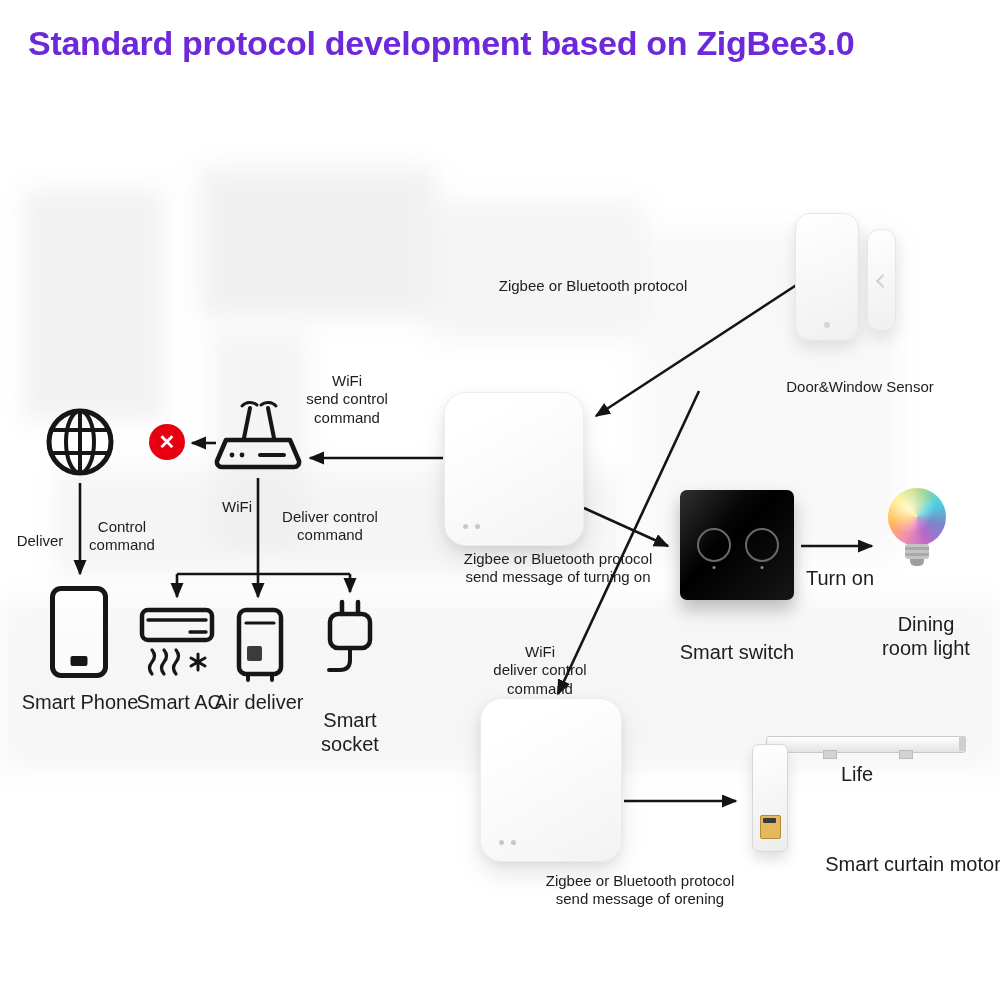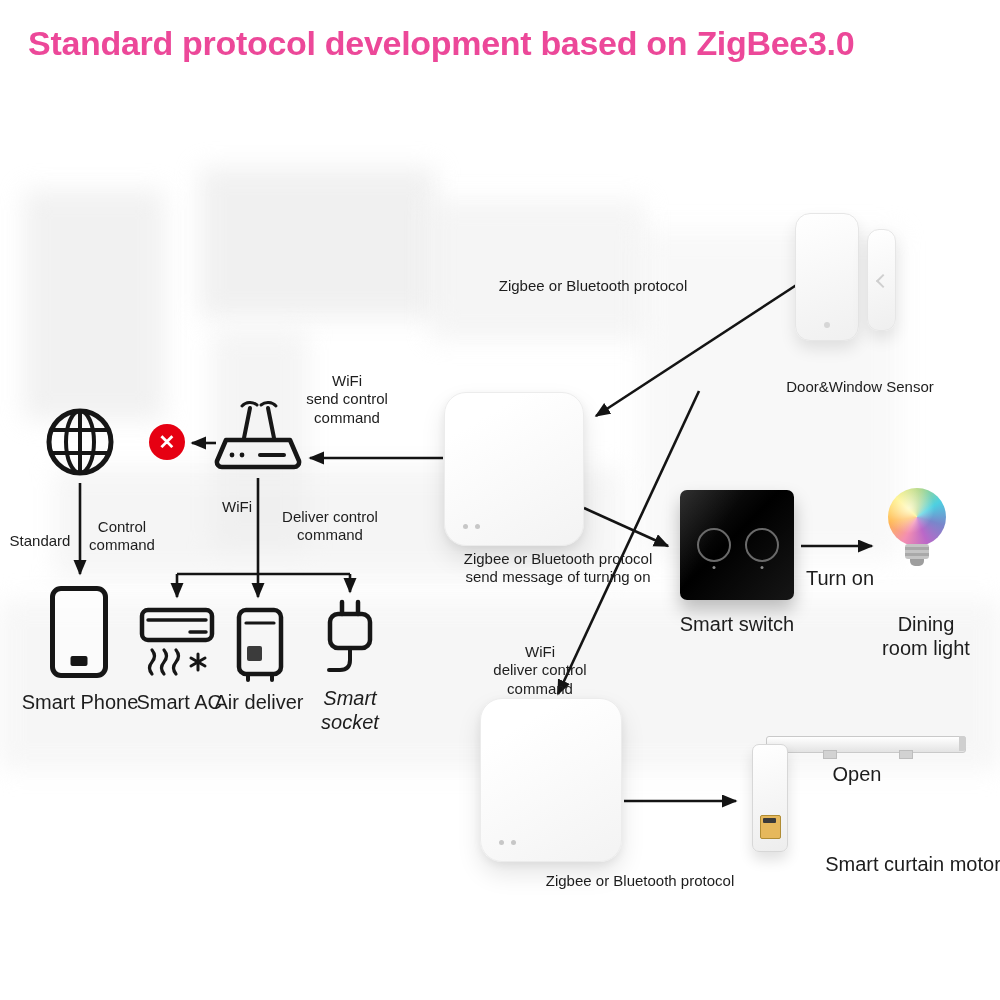--- a/index.html
+++ b/index.html
@@ -2,21 +2,21 @@
 <html><head>
 <meta charset="utf-8">
 <style>
   html,body{margin:0;padding:0;background:#fff;}
   #stage{position:relative;width:1000px;height:1000px;background:#fff;overflow:hidden;
          font-family:"Liberation Sans",sans-serif;color:#1c1c1c;}
   .abs{position:absolute;}
   
   .wm{position:absolute;filter:blur(12px);z-index:0;}
   
-  .title{font-size:34px;font-weight:700;line-height:1.28;color:#ec4899;letter-spacing:-.3px;}
+  .title{font-size:34px;font-weight:700;line-height:1.28;color:#6d28d9;letter-spacing:-.3px;}
   .subtitle{font-size:23px;color:#2d2d2d;}
   
   .label{font-size:15px;line-height:1.22;text-align:center;color:#1d1d1d;z-index:3;}
   .dev{font-size:20px;}
   
   svg.icon{display:block;}
   .redx{width:36px;height:36px;border-radius:50%;background:#e60012;color:#fff;
          font-weight:700;font-size:20px;text-align:center;line-height:36px;z-index:3;}
   .phone{box-sizing:border-box;width:58px;height:92px;border:5px solid #161616;border-radius:11px;z-index:3;background:rgba(255,255,255,.6);}
   .phone .spk{position:absolute;left:50%;transform:translateX(-50%);bottom:7px;width:17px;height:10px;background:#161616;border-radius:2px;}
@@ -124,21 +124,21 @@
   <div class="abs label" style="left:287px;top:372px;width:120px;">
     <div>WiFi</div>
     <div>send control</div>
     <div>command</div>
   </div>
   <div class="abs label" style="left:207px;top:498px;width:60px;">WiFi</div>
   <div class="abs label" style="left:268px;top:508px;width:124px;">
     <div>Deliver control</div>
     <div>command</div>
   </div>
-  <div class="abs label" style="left:8px;top:532px;width:64px;">Standard</div>
+  <div class="abs label" style="left:8px;top:532px;width:64px;">Deliver</div>
   <div class="abs label" style="left:77px;top:518px;width:90px;">
     <div>Control</div>
     <div>command</div>
   </div>
 
   <div class="abs phone" style="left:50px;top:586px;">
     <span class="spk"></span>
   </div>
   <div class="abs label dev" style="left:20px;top:690px;width:120px;">Smart Phone</div>
 
@@ -169,21 +169,21 @@
   <div class="abs label dev" style="left:214px;top:690px;width:90px;">Air deliver</div>
 
   <svg class="abs icon z3" style="left:324px;top:598px;" width="52" height="88" viewBox="0 0 52 88">
     <g stroke="#161616" fill="none" stroke-linecap="round" stroke-linejoin="round">
       <line x1="18" y1="4" x2="18" y2="16" stroke-width="4.5"></line>
       <line x1="34" y1="4" x2="34" y2="16" stroke-width="4.5"></line>
       <rect x="6" y="16" width="40" height="34" rx="8" stroke-width="4.5"></rect>
       <path d="M26,50 L26,62 Q26,72 16,72 L5,72" stroke-width="4"></path>
     </g>
   </svg>
-  <div class="abs label dev" style="left:320px;top:686px;width:60px;font-style:italic;">
+  <div class="abs label dev" style="left:320px;top:708px;width:60px;">
     <div>Smart</div>
     <div>socket</div>
   </div>
 
   <div class="abs gateway" style="left:444px;top:392px;width:138px;height:152px;">
     <span class="led l1"></span>
     <span class="led l2"></span>
   </div>
 
   <div class="abs label" style="left:473px;top:277px;width:240px;">
@@ -202,21 +202,21 @@
 
   <div class="abs label" style="left:438px;top:550px;width:240px;">
     <div>Zigbee or Bluetooth protocol</div>
     <div>send message of turning on</div>
   </div>
 
   <div class="abs switch" style="left:680px;top:490px;">
     <span class="btn b1"></span>
     <span class="btn b2"></span>
   </div>
-  <div class="abs label dev" style="left:677px;top:612px;width:120px;">Smart switch</div>
+  <div class="abs label dev" style="left:677px;top:640px;width:120px;">Smart switch</div>
   <div class="abs label dev" style="left:800px;top:566px;width:80px;">Turn on</div>
 
   <div class="abs bulb" style="left:888px;top:488px;"></div>
   <div class="abs bulb-base" style="left:905px;top:544px;"></div>
   <div class="abs bulb-tip" style="left:910px;top:559px;"></div>
   <div class="abs label dev" style="left:876px;top:612px;width:100px;">
     <div>Dining</div>
     <div>room light</div>
   </div>
 
@@ -232,20 +232,21 @@
   </div>
 
   <div class="abs rail" style="left:766px;top:736px;">
     <span class="hook" style="left:56px;"></span>
     <span class="hook" style="left:132px;"></span>
     <span class="cap"></span>
   </div>
   <div class="abs motor" style="left:752px;top:744px;">
     <span class="disp"></span>
   </div>
-  <div class="abs label dev" style="left:817px;top:762px;width:80px;">Open</div>
+  <div class="abs label dev" style="left:817px;top:762px;width:80px;">Life</div>
   <div class="abs label dev" style="left:813px;top:852px;width:200px;">Smart curtain motor</div>
 
   <div class="abs label" style="left:520px;top:872px;width:240px;">
     <div>Zigbee or Bluetooth protocol</div>
+    <div>send message of orening</div>
   </div>
 
 </div>
 
 </body></html>

